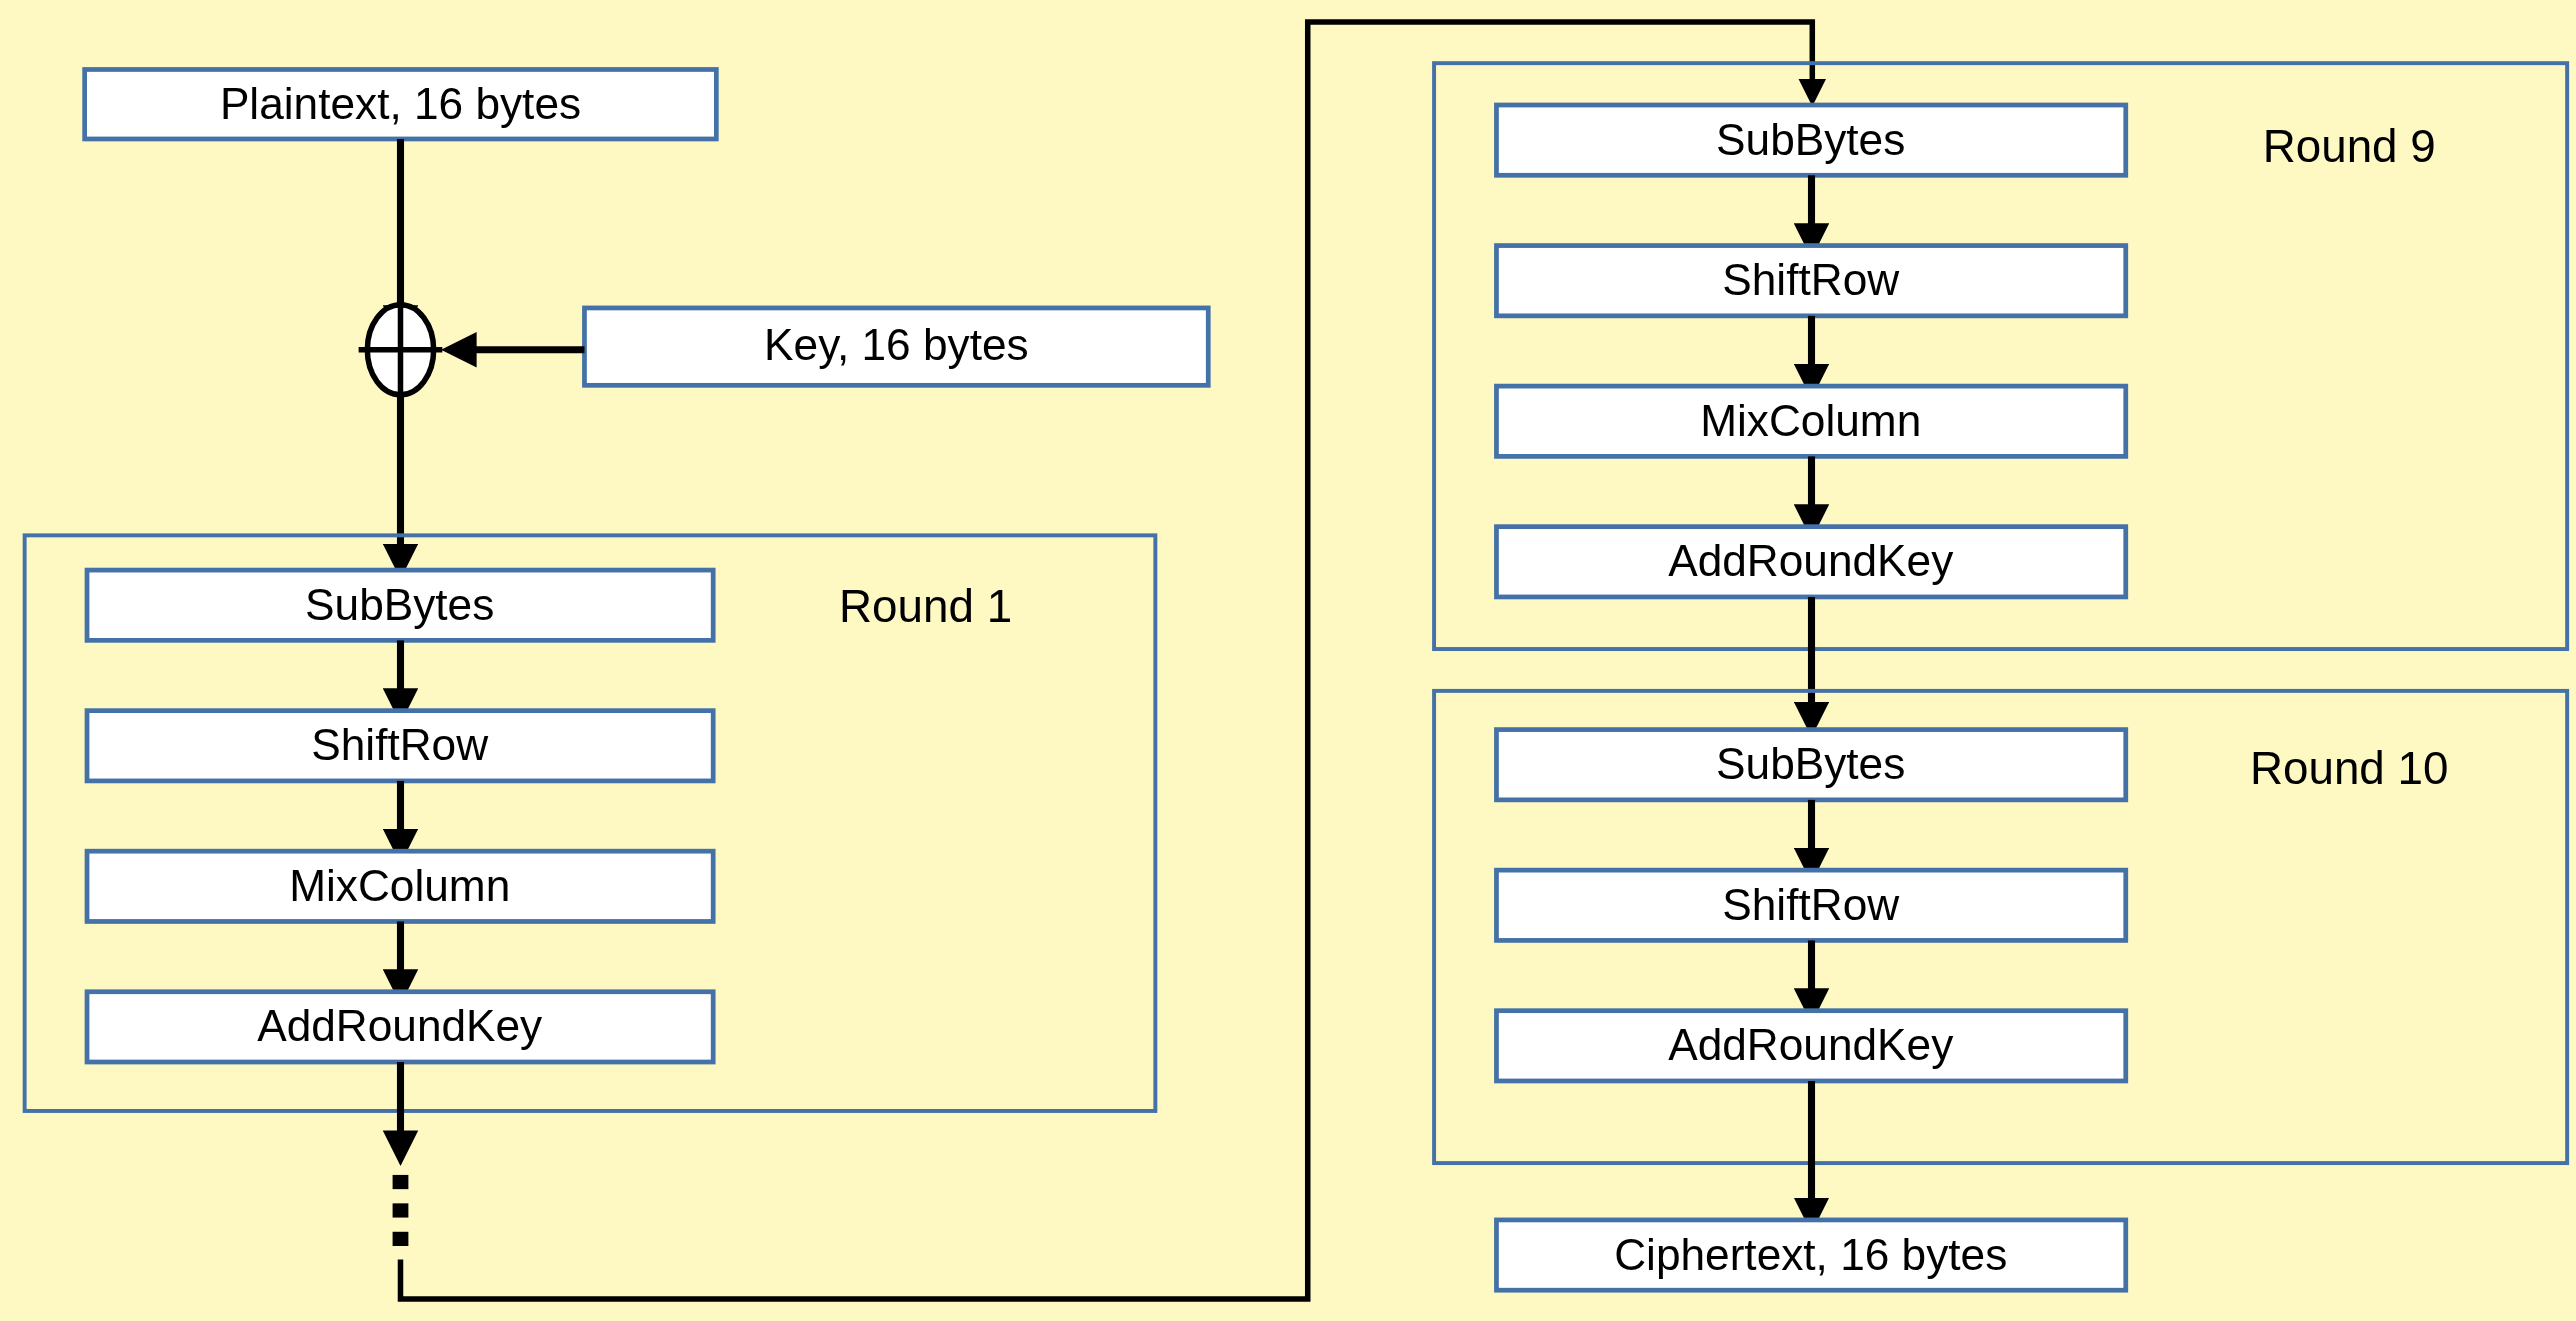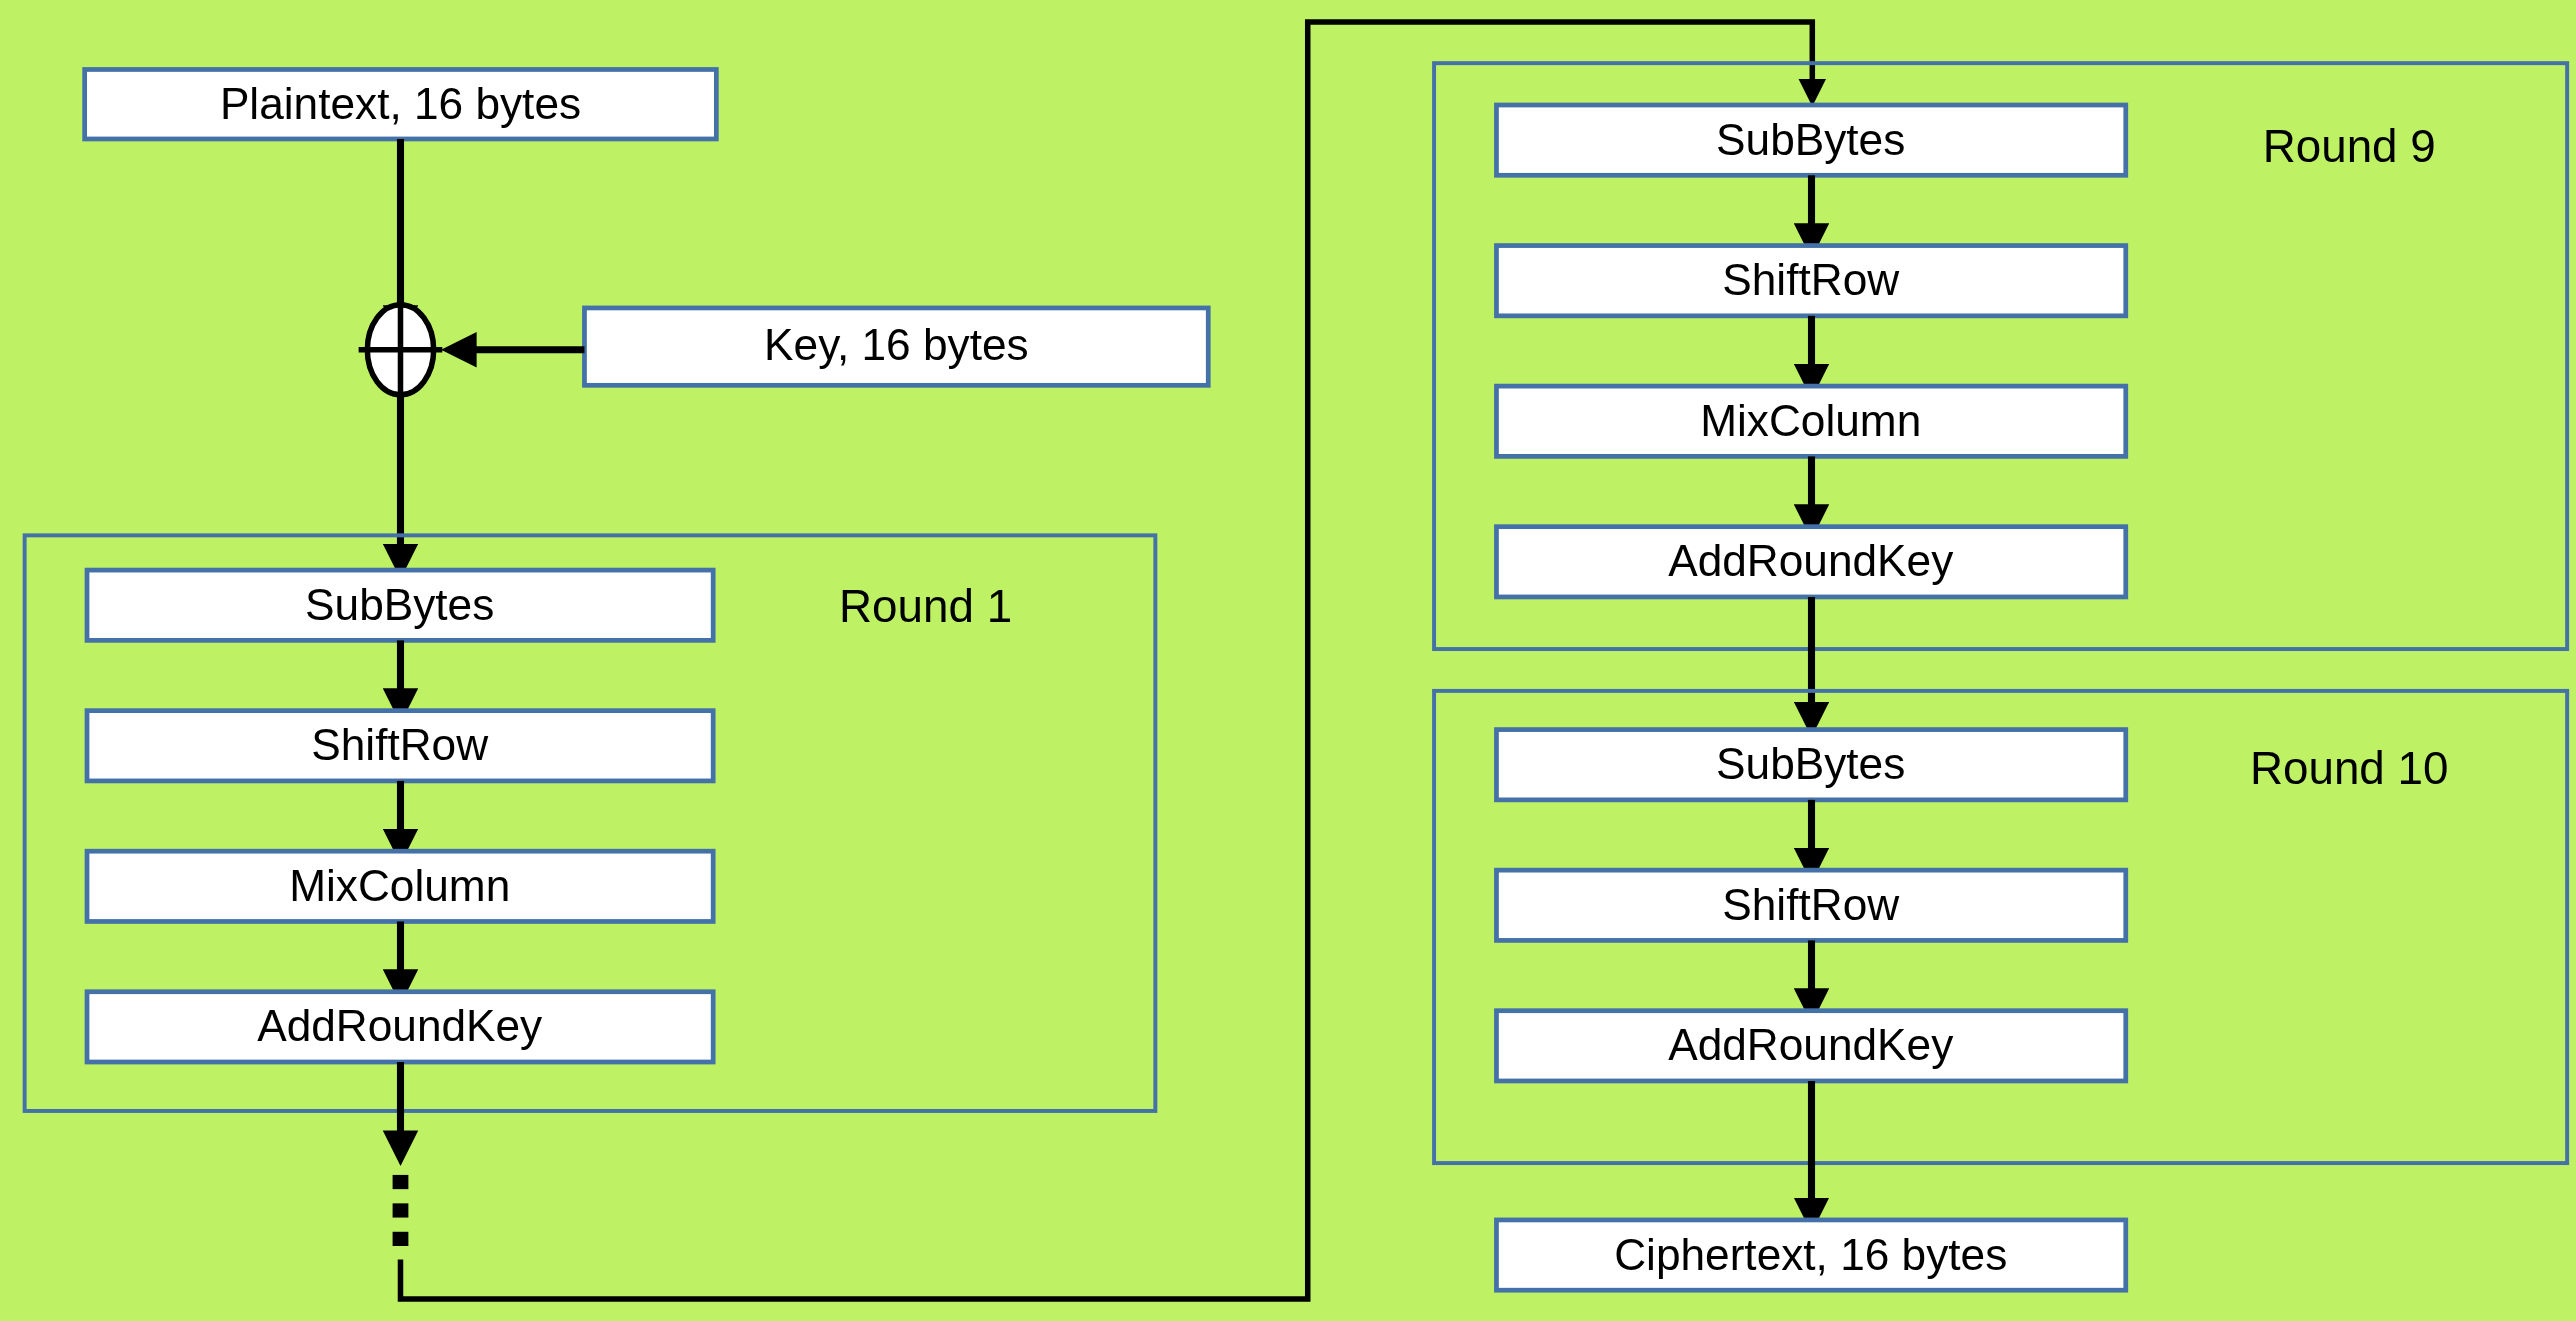--- a/index.html
+++ b/index.html
@@ -7,21 +7,21 @@
     padding: 0;
     background: #ffffff;
   }
   body {
     font-family: "Liberation Sans", sans-serif;
   }
   #diagram-root {
     position: relative;
     width: 2576px;
     height: 1321px;
-    background: #bef264;
+    background: #fef9c3;
     overflow: hidden;
   }
   svg#aes-svg {
     display: block;
     width: 2576px;
     height: 1321px;
   }
   .proc-box-rect {
     fill: #ffffff;
     stroke: #4472A8;

